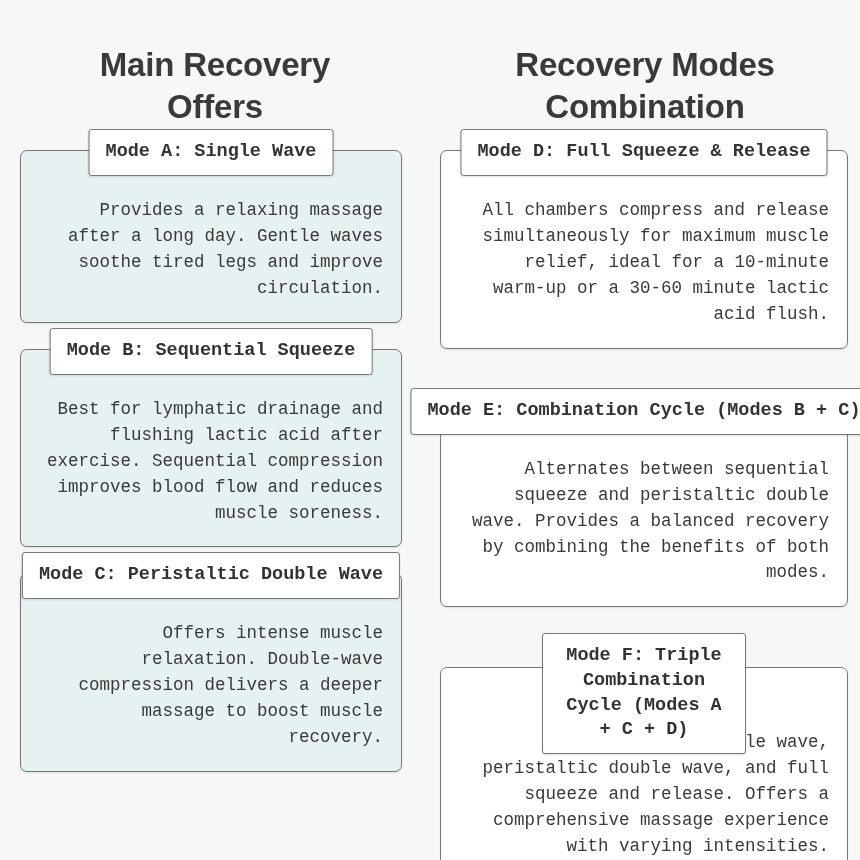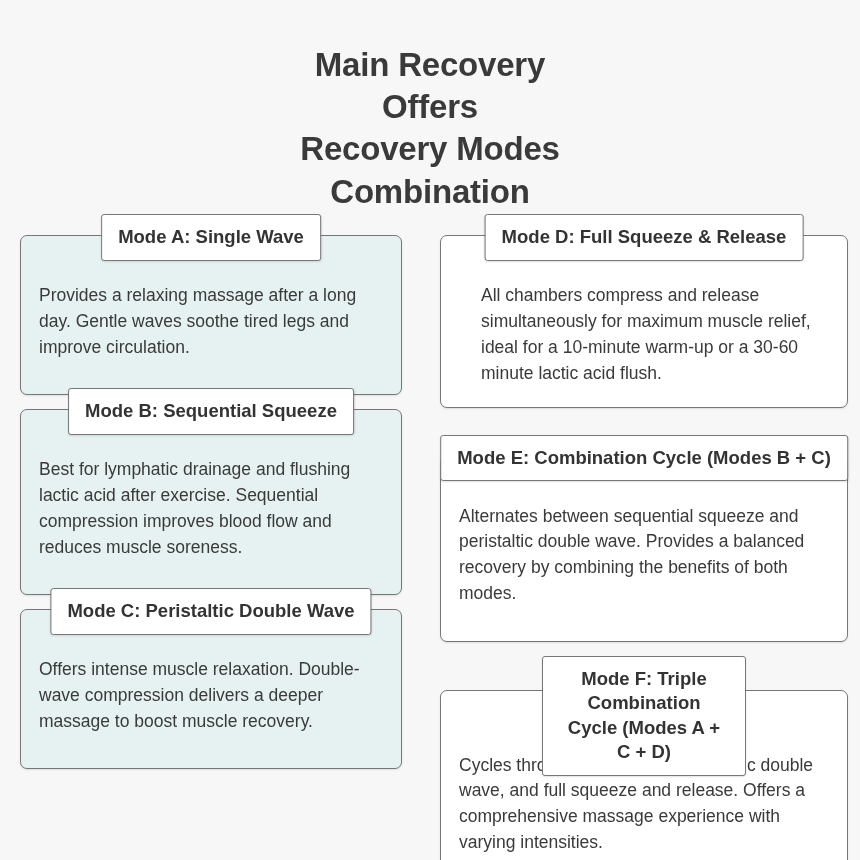--- a/index.html
+++ b/index.html
@@ -16,21 +16,20 @@
     width:860px;height:860px;
     box-sizing:border-box;
     display:flex;
     flex-direction:column;
   }
 
   
   .headings{
     display:flex;
     padding:44px 0 0 0;
-    flex-direction:column;
   }
   .col-head{
     flex:1 1 50%;
     text-align:center;
     font-size:33px;
     font-weight:700;
     line-height:1.28;
     letter-spacing:-0.2px;
     color:#3a3a3a;
     padding:0 30px;
@@ -49,28 +48,29 @@
     box-sizing:border-box;
     display:flex;
     flex-direction:column;
   }
   .col-left{padding:0 28px 0 20px;}
   .col-right{padding:0 12px 0 10px;gap:34px;}
 
   
   .card{
     position:relative;
-    margin-bottom:14px;
+    margin-bottom:26px;
+    font-family:Liberation Mono, monospace;
   }
   .card-body{
     border:1.4px solid #777777;
     border-radius:7px;
     box-sizing:border-box;
     padding:47px 18px 20px 18px;
-    text-align:left;
+    text-align:right;
     font-size:17.5px;
     line-height:1.48;
     color:#3a3a3a;
     box-shadow:0 1px 2px rgba(0,0,0,0.10);
   }
   .col-left .card-body{background:#e6f2f1;}
   .col-right .card-body{background:#ffffff;}
 
   .card-header{
     position:absolute;

